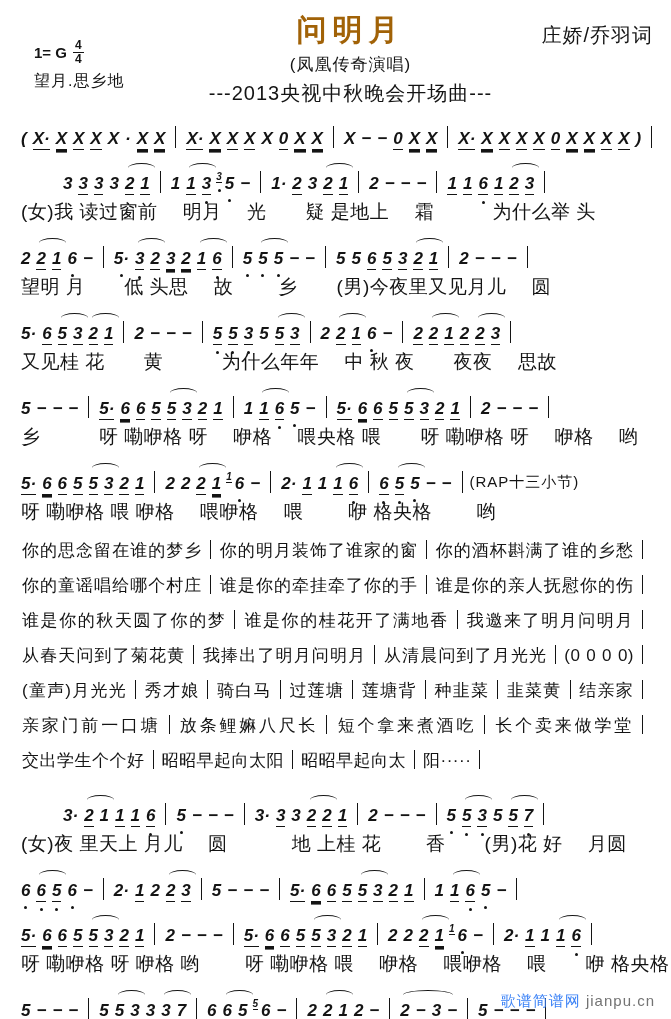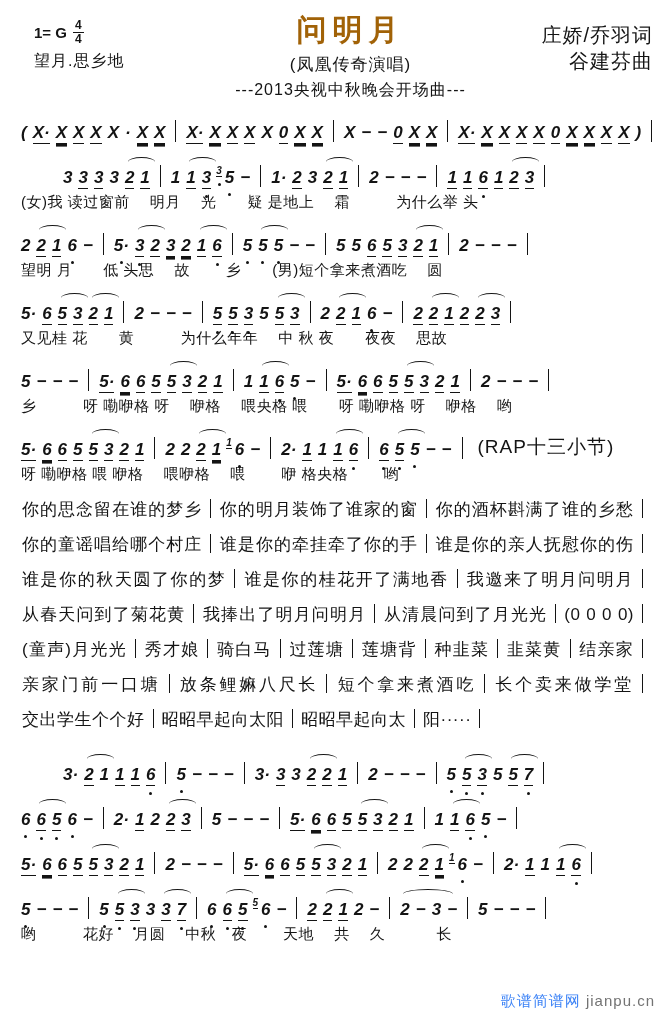--- a/index.html
+++ b/index.html
@@ -4,50 +4,50 @@
 <style>
   html,body{margin:0;padding:0;}
   body{
     width:671px;height:1019px;background:#ffffff;color:#141414;
     font-family:"Liberation Sans",sans-serif;position:relative;overflow:hidden;
   }
   .page{position:absolute;inset:0;padding:10px 16px 0 16px;box-sizing:border-box;}
 
   
   .header{display:grid;grid-template-columns:180px 1fr 150px;align-items:start;margin-bottom:6px;}
-  .hdr-left{padding-left:18px;padding-top:10px;font-size:15px;}
+  .hdr-left{padding-left:18px;padding-top:10px;font-size:15px;margin-top:20px;}
   .keysig-row{display:flex;align-items:center;gap:4px;font-size:15px;font-weight:700;}
   .ts{display:inline-flex;flex-direction:column;align-items:center;line-height:11px;font-size:12px;font-weight:700;margin-left:2px;}
   .ts .tsn{border-bottom:1px solid #141414;padding:0 2px 1px 2px;font-style:normal;}
   .ts .tsd{padding-top:1px;font-style:normal;}
   .mood{margin-top:6px;font-size:16px;letter-spacing:1px;}
   .hdr-center{text-align:center;}
   .title{font-size:30px;font-weight:700;letter-spacing:6px;}
   .performer{font-size:17px;margin-top:2px;letter-spacing:1px;}
-  .occasion{font-size:16px;margin-top:4px;letter-spacing:1px;}
+  .occasion{font-size:20px;margin-top:4px;letter-spacing:1px;}
   .hdr-right{text-align:right;font-size:20px;line-height:26px;padding-top:12px;padding-right:2px;letter-spacing:1px;}
 
   
   .score{padding:0 2px;}
   .system{margin-bottom:8px;}
   .system.indent .notes-row{padding-left:42px;}
   .notes-row{white-space:nowrap;padding-top:13px;position:relative;line-height:20px;}
   .note{display:inline-block;position:relative;margin:0 3px;font-size:17px;font-weight:700;font-style:italic;line-height:20px;}
   .note b{font-weight:700;}
   .u1{border-bottom:1.6px solid #141414;}
   .u2{border-bottom:1.6px solid #141414;box-shadow:0 2.6px 0 0 #141414;}
   .db{position:absolute;left:50%;margin-left:-1.5px;bottom:-8px;width:3px;height:3px;border-radius:50%;background:#141414;}
   .u1 .db{bottom:-10px;}
   .arc{position:absolute;left:3px;top:-11px;height:9px;border-top:1.6px solid #141414;border-radius:50%;}
   .w1{width:27px;} .w2{width:50px;}
   .grace{font-size:10px;line-height:10px;vertical-align:9px;margin:0 0 0 2px;}
   .grace.u1{border-bottom-width:1px;}
   .bar{display:inline-block;width:1px;height:22px;background:#141414;margin:0 7px;vertical-align:-4px;}
-  .suffix{font-style:normal;font-weight:400;font-size:19px;margin-left:8px;letter-spacing:1px;vertical-align:2px;}
-  .lyrics{font-size:15px;margin:4px 0 0 3px;white-space:pre;letter-spacing:0.5px;}
+  .suffix{font-style:normal;font-weight:400;font-size:15px;letter-spacing:1px;vertical-align:2px;}
+  .lyrics{font-size:19px;margin:4px 0 0 3px;white-space:pre;letter-spacing:0.5px;}
 
   
   .rap{margin:6px 4px 12px 6px;font-size:17px;line-height:35px;text-align:justify;letter-spacing:0.5px;}
   .rap-sep{display:inline-block;width:1px;height:19px;background:#141414;margin:0 8px;vertical-align:-3px;}
   .rap-phrase{white-space:nowrap;}
 
   
   .watermark{position:absolute;right:16px;bottom:8px;font-size:15px;letter-spacing:1px;}
 </style>
 </head>
@@ -66,61 +66,62 @@
       </div>
       <div class="mood">望月.思乡地</div>
     </div>
     <div class="hdr-center">
       <div class="title" id="songTitle" style="color: #a16207;">问明月</div>
       <div class="performer">(凤凰传奇演唱)</div>
       <div class="occasion">---2013央视中秋晚会开场曲---</div>
     </div>
     <div class="hdr-right">
       <div>庄娇/乔羽词</div>
-      <div>谷建芬曲</div>
     </div>
   </div>
 
   <div class="score" id="scoreTop">
       <div class="system">
         <div class="notes-row"><span class="note"><b>(</b></span><span class="note u1"><b>X·</b></span><span class="note u2"><b>X</b></span><span class="note u1"><b>X</b></span><span class="note u1"><b>X</b></span><span class="note"><b>X</b></span><span class="note"><b>·</b></span><span class="note u2"><b>X</b></span><span class="note u2"><b>X</b></span><span class="bar"></span><span class="note u1"><b>X·</b></span><span class="note u2"><b>X</b></span><span class="note u1"><b>X</b></span><span class="note u1"><b>X</b></span><span class="note"><b>X</b></span><span class="note u1"><b>0</b></span><span class="note u2"><b>X</b></span><span class="note u2"><b>X</b></span><span class="bar"></span><span class="note"><b>X</b></span><span class="note"><b>−</b></span><span class="note"><b>−</b></span><span class="note u1"><b>0</b></span><span class="note u2"><b>X</b></span><span class="note u2"><b>X</b></span><span class="bar"></span><span class="note u1"><b>X·</b></span><span class="note u2"><b>X</b></span><span class="note u1"><b>X</b></span><span class="note u1"><b>X</b></span><span class="note u1"><b>X</b></span><span class="note u1"><b>0</b></span><span class="note u2"><b>X</b></span><span class="note u2"><b>X</b></span><span class="note u1"><b>X</b></span><span class="note u1"><b>X</b></span><span class="note"><b>)</b></span><span class="bar"></span></div>
       </div>
       <div class="system indent">
         <div class="notes-row"><span class="note"><b>3</b></span><span class="note u1"><b>3</b></span><span class="note u1"><b>3</b></span><span class="note"><b>3</b></span><span class="note u1"><b>2</b><i class="arc w1"></i></span><span class="note u1"><b>1</b></span><span class="bar"></span><span class="note"><b>1</b></span><span class="note u1"><b>1</b><i class="arc w1"></i></span><span class="note u1"><b>3</b><i class="db"></i></span><span class="note u1 grace"><b>3</b><i class="db"></i></span><span class="note"><b>5</b><i class="db"></i></span><span class="note"><b>−</b></span><span class="bar"></span><span class="note"><b>1·</b></span><span class="note u1"><b>2</b></span><span class="note"><b>3</b></span><span class="note u1"><b>2</b><i class="arc w1"></i></span><span class="note u1"><b>1</b></span><span class="bar"></span><span class="note"><b>2</b></span><span class="note"><b>−</b></span><span class="note"><b>−</b></span><span class="note"><b>−</b></span><span class="bar"></span><span class="note u1"><b>1</b></span><span class="note u1"><b>1</b></span><span class="note u1"><b>6</b><i class="db"></i></span><span class="note u1"><b>1</b></span><span class="note u1"><b>2</b><i class="arc w1"></i></span><span class="note u1"><b>3</b></span><span class="bar"></span></div>
         <div class="lyrics">(女)我 读过窗前　 明月　 光　　疑 是地上　 霜　　　为什么举 头</div>
       </div>
       <div class="system">
         <div class="notes-row"><span class="note"><b>2</b></span><span class="note u1"><b>2</b><i class="arc w1"></i></span><span class="note u1"><b>1</b></span><span class="note"><b>6</b><i class="db"></i></span><span class="note"><b>−</b></span><span class="bar"></span><span class="note"><b>5·</b><i class="db"></i></span><span class="note u1"><b>3</b><i class="db"></i><i class="arc w1"></i></span><span class="note u1"><b>2</b></span><span class="note u2"><b>3</b></span><span class="note u2"><b>2</b></span><span class="note u1"><b>1</b><i class="arc w1"></i></span><span class="note u1"><b>6</b><i class="db"></i></span><span class="bar"></span><span class="note"><b>5</b><i class="db"></i></span><span class="note"><b>5</b><i class="db"></i><i class="arc w1"></i></span><span class="note"><b>5</b><i class="db"></i></span><span class="note"><b>−</b></span><span class="note"><b>−</b></span><span class="bar"></span><span class="note"><b>5</b></span><span class="note"><b>5</b></span><span class="note u1"><b>6</b></span><span class="note u1"><b>5</b></span><span class="note u1"><b>3</b></span><span class="note u1"><b>2</b><i class="arc w1"></i></span><span class="note u1"><b>1</b></span><span class="bar"></span><span class="note"><b>2</b></span><span class="note"><b>−</b></span><span class="note"><b>−</b></span><span class="note"><b>−</b></span><span class="bar"></span></div>
-        <div class="lyrics">望明 月　　低 头思　 故　　 乡　　(男)短个拿来煮酒吃　 圆</div>
+        <div class="lyrics">望明 月　　低 头思　 故　　 乡　　(男)今夜里又见月儿　 圆</div>
       </div>
       <div class="system">
         <div class="notes-row"><span class="note"><b>5·</b></span><span class="note u1"><b>6</b></span><span class="note u1"><b>5</b><i class="arc w1"></i></span><span class="note u1"><b>3</b></span><span class="note u1"><b>2</b><i class="arc w1"></i></span><span class="note u1"><b>1</b></span><span class="bar"></span><span class="note"><b>2</b></span><span class="note"><b>−</b></span><span class="note"><b>−</b></span><span class="note"><b>−</b></span><span class="bar"></span><span class="note u1"><b>5</b><i class="db"></i></span><span class="note u1"><b>5</b><i class="db"></i></span><span class="note u1"><b>3</b><i class="db"></i></span><span class="note"><b>5</b></span><span class="note u1"><b>5</b><i class="arc w1"></i></span><span class="note u1"><b>3</b></span><span class="bar"></span><span class="note"><b>2</b></span><span class="note u1"><b>2</b><i class="arc w1"></i></span><span class="note u1"><b>1</b></span><span class="note"><b>6</b><i class="db"></i></span><span class="note"><b>−</b></span><span class="bar"></span><span class="note u1"><b>2</b></span><span class="note u1"><b>2</b><i class="arc w1"></i></span><span class="note u1"><b>1</b></span><span class="note u1"><b>2</b></span><span class="note u1"><b>2</b><i class="arc w1"></i></span><span class="note u1"><b>3</b></span><span class="bar"></span></div>
         <div class="lyrics">又见桂 花　　黄　　　为什么年年　 中 秋 夜　　夜夜　 思故</div>
       </div>
       <div class="system">
         <div class="notes-row"><span class="note"><b>5</b></span><span class="note"><b>−</b></span><span class="note"><b>−</b></span><span class="note"><b>−</b></span><span class="bar"></span><span class="note u1"><b>5·</b></span><span class="note u2"><b>6</b></span><span class="note u1"><b>6</b></span><span class="note u1"><b>5</b></span><span class="note u1"><b>5</b><i class="arc w1"></i></span><span class="note u1"><b>3</b></span><span class="note u1"><b>2</b></span><span class="note u1"><b>1</b></span><span class="bar"></span><span class="note"><b>1</b></span><span class="note u1"><b>1</b><i class="arc w1"></i></span><span class="note u1"><b>6</b><i class="db"></i></span><span class="note"><b>5</b><i class="db"></i></span><span class="note"><b>−</b></span><span class="bar"></span><span class="note u1"><b>5·</b></span><span class="note u2"><b>6</b></span><span class="note u1"><b>6</b></span><span class="note u1"><b>5</b></span><span class="note u1"><b>5</b><i class="arc w1"></i></span><span class="note u1"><b>3</b></span><span class="note u1"><b>2</b></span><span class="note u1"><b>1</b></span><span class="bar"></span><span class="note"><b>2</b></span><span class="note"><b>−</b></span><span class="note"><b>−</b></span><span class="note"><b>−</b></span><span class="bar"></span></div>
         <div class="lyrics">乡　　　呀 嘞咿格 呀　 咿格　 喂央格 喂　　呀 嘞咿格 呀　 咿格　 哟</div>
       </div>
       <div class="system">
         <div class="notes-row"><span class="note u1"><b>5·</b></span><span class="note u2"><b>6</b></span><span class="note u1"><b>6</b></span><span class="note u1"><b>5</b></span><span class="note u1"><b>5</b><i class="arc w1"></i></span><span class="note u1"><b>3</b></span><span class="note u1"><b>2</b></span><span class="note u1"><b>1</b></span><span class="bar"></span><span class="note"><b>2</b></span><span class="note"><b>2</b></span><span class="note u1"><b>2</b><i class="arc w1"></i></span><span class="note u2"><b>1</b></span><span class="note u1 grace"><b>1</b></span><span class="note"><b>6</b><i class="db"></i></span><span class="note"><b>−</b></span><span class="bar"></span><span class="note"><b>2·</b></span><span class="note u1"><b>1</b></span><span class="note"><b>1</b></span><span class="note u1"><b>1</b><i class="arc w1"></i></span><span class="note u1"><b>6</b><i class="db"></i></span><span class="bar"></span><span class="note u1"><b>6</b><i class="db"></i></span><span class="note u1"><b>5</b><i class="db"></i><i class="arc w1"></i></span><span class="note"><b>5</b><i class="db"></i></span><span class="note"><b>−</b></span><span class="note"><b>−</b></span><span class="bar"></span><span class="suffix">(RAP十三小节)</span></div>
         <div class="lyrics">呀 嘞咿格 喂 咿格　 喂咿格　 喂　　 咿 格央格　　 哟</div>
       </div>
     </div>
 
   <div class="rap" id="rapBlock"><span class="rap-phrase">你的思念留在谁的梦乡</span><span class="rap-sep"></span><span class="rap-phrase">你的明月装饰了谁家的窗</span><span class="rap-sep"></span><span class="rap-phrase">你的酒杯斟满了谁的乡愁</span><span class="rap-sep"></span><span class="rap-phrase">你的童谣唱给哪个村庄</span><span class="rap-sep"></span><span class="rap-phrase">谁是你的牵挂牵了你的手</span><span class="rap-sep"></span><span class="rap-phrase">谁是你的亲人抚慰你的伤</span><span class="rap-sep"></span><span class="rap-phrase">谁是你的秋天圆了你的梦</span><span class="rap-sep"></span><span class="rap-phrase">谁是你的桂花开了满地香</span><span class="rap-sep"></span><span class="rap-phrase">我邀来了明月问明月</span><span class="rap-sep"></span><span class="rap-phrase">从春天问到了菊花黄</span><span class="rap-sep"></span><span class="rap-phrase">我捧出了明月问明月</span><span class="rap-sep"></span><span class="rap-phrase">从清晨问到了月光光</span><span class="rap-sep"></span><span class="rap-phrase">(0 0 0 0)</span><span class="rap-sep"></span><span class="rap-phrase">(童声)月光光</span><span class="rap-sep"></span><span class="rap-phrase">秀才娘</span><span class="rap-sep"></span><span class="rap-phrase">骑白马</span><span class="rap-sep"></span><span class="rap-phrase">过莲塘</span><span class="rap-sep"></span><span class="rap-phrase">莲塘背</span><span class="rap-sep"></span><span class="rap-phrase">种韭菜</span><span class="rap-sep"></span><span class="rap-phrase">韭菜黄</span><span class="rap-sep"></span><span class="rap-phrase">结亲家</span><span class="rap-sep"></span><span class="rap-phrase">亲家门前一口塘</span><span class="rap-sep"></span><span class="rap-phrase">放条鲤嫲八尺长</span><span class="rap-sep"></span><span class="rap-phrase">短个拿来煮酒吃</span><span class="rap-sep"></span><span class="rap-phrase">长个卖来做学堂</span><span class="rap-sep"></span><span class="rap-phrase">交出学生个个好</span><span class="rap-sep"></span><span class="rap-phrase">昭昭早起向太阳</span><span class="rap-sep"></span><span class="rap-phrase">昭昭早起向太</span><span class="rap-sep"></span><span class="rap-phrase">阳·····</span><span class="rap-sep"></span></div>
 
   <div class="score" id="scoreBottom">
       <div class="system indent">
         <div class="notes-row"><span class="note"><b>3·</b></span><span class="note u1"><b>2</b><i class="arc w1"></i></span><span class="note"><b>1</b></span><span class="note u1"><b>1</b></span><span class="note u1"><b>1</b></span><span class="note u1"><b>6</b><i class="db"></i></span><span class="bar"></span><span class="note"><b>5</b><i class="db"></i></span><span class="note"><b>−</b></span><span class="note"><b>−</b></span><span class="note"><b>−</b></span><span class="bar"></span><span class="note"><b>3·</b></span><span class="note u1"><b>3</b></span><span class="note"><b>3</b></span><span class="note u1"><b>2</b><i class="arc w1"></i></span><span class="note u1"><b>2</b></span><span class="note u1"><b>1</b></span><span class="bar"></span><span class="note"><b>2</b></span><span class="note"><b>−</b></span><span class="note"><b>−</b></span><span class="note"><b>−</b></span><span class="bar"></span><span class="note"><b>5</b><i class="db"></i></span><span class="note u1"><b>5</b><i class="db"></i><i class="arc w1"></i></span><span class="note u1"><b>3</b><i class="db"></i></span><span class="note"><b>5</b></span><span class="note u1"><b>5</b><i class="arc w1"></i></span><span class="note u1"><b>7</b><i class="db"></i></span><span class="bar"></span></div>
+        <div class="lyrics">(女)夜 里天上 月儿　 圆　　　 地 上桂 花　　 香　　(男)花 好　 月圆</div>
       </div>
       <div class="system">
         <div class="notes-row"><span class="note"><b>6</b><i class="db"></i></span><span class="note u1"><b>6</b><i class="db"></i><i class="arc w1"></i></span><span class="note u1"><b>5</b><i class="db"></i></span><span class="note"><b>6</b><i class="db"></i></span><span class="note"><b>−</b></span><span class="bar"></span><span class="note"><b>2·</b></span><span class="note u1"><b>1</b></span><span class="note"><b>2</b></span><span class="note u1"><b>2</b><i class="arc w1"></i></span><span class="note u1"><b>3</b></span><span class="bar"></span><span class="note"><b>5</b></span><span class="note"><b>−</b></span><span class="note"><b>−</b></span><span class="note"><b>−</b></span><span class="bar"></span><span class="note u1"><b>5·</b></span><span class="note u2"><b>6</b></span><span class="note u1"><b>6</b></span><span class="note u1"><b>5</b></span><span class="note u1"><b>5</b><i class="arc w1"></i></span><span class="note u1"><b>3</b></span><span class="note u1"><b>2</b></span><span class="note u1"><b>1</b></span><span class="bar"></span><span class="note"><b>1</b></span><span class="note u1"><b>1</b><i class="arc w1"></i></span><span class="note u1"><b>6</b><i class="db"></i></span><span class="note"><b>5</b><i class="db"></i></span><span class="note"><b>−</b></span><span class="bar"></span></div>
       </div>
       <div class="system">
         <div class="notes-row"><span class="note u1"><b>5·</b></span><span class="note u2"><b>6</b></span><span class="note u1"><b>6</b></span><span class="note u1"><b>5</b></span><span class="note u1"><b>5</b><i class="arc w1"></i></span><span class="note u1"><b>3</b></span><span class="note u1"><b>2</b></span><span class="note u1"><b>1</b></span><span class="bar"></span><span class="note"><b>2</b></span><span class="note"><b>−</b></span><span class="note"><b>−</b></span><span class="note"><b>−</b></span><span class="bar"></span><span class="note u1"><b>5·</b></span><span class="note u2"><b>6</b></span><span class="note u1"><b>6</b></span><span class="note u1"><b>5</b></span><span class="note u1"><b>5</b><i class="arc w1"></i></span><span class="note u1"><b>3</b></span><span class="note u1"><b>2</b></span><span class="note u1"><b>1</b></span><span class="bar"></span><span class="note"><b>2</b></span><span class="note"><b>2</b></span><span class="note u1"><b>2</b><i class="arc w1"></i></span><span class="note u2"><b>1</b></span><span class="note u1 grace"><b>1</b></span><span class="note"><b>6</b><i class="db"></i></span><span class="note"><b>−</b></span><span class="bar"></span><span class="note"><b>2·</b></span><span class="note u1"><b>1</b></span><span class="note"><b>1</b></span><span class="note u1"><b>1</b><i class="arc w1"></i></span><span class="note u1"><b>6</b><i class="db"></i></span><span class="bar"></span></div>
+        <div class="lyrics">呀 嘞咿格 呀 咿格 哟　　 呀 嘞咿格 喂　 咿格　 喂咿格　 喂　　咿 格央格</div>
       </div>
       <div class="system">
         <div class="notes-row"><span class="note"><b>5</b><i class="db"></i></span><span class="note"><b>−</b></span><span class="note"><b>−</b></span><span class="note"><b>−</b></span><span class="bar"></span><span class="note"><b>5</b><i class="db"></i></span><span class="note u1"><b>5</b><i class="db"></i><i class="arc w1"></i></span><span class="note u1"><b>3</b><i class="db"></i></span><span class="note"><b>3</b></span><span class="note u1"><b>3</b><i class="arc w1"></i></span><span class="note u1"><b>7</b><i class="db"></i></span><span class="bar"></span><span class="note"><b>6</b><i class="db"></i></span><span class="note u1"><b>6</b><i class="db"></i><i class="arc w1"></i></span><span class="note u1"><b>5</b><i class="db"></i></span><span class="note u1 grace"><b>5</b></span><span class="note"><b>6</b><i class="db"></i></span><span class="note"><b>−</b></span><span class="bar"></span><span class="note u1"><b>2</b></span><span class="note u1"><b>2</b><i class="arc w1"></i></span><span class="note u1"><b>1</b></span><span class="note"><b>2</b></span><span class="note"><b>−</b></span><span class="bar"></span><span class="note"><b>2</b><i class="arc w2"></i></span><span class="note"><b>−</b></span><span class="note"><b>3</b></span><span class="note"><b>−</b></span><span class="bar"></span><span class="note"><b>5</b></span><span class="note"><b>−</b></span><span class="note"><b>−</b></span><span class="note"><b>−</b></span><span class="bar"></span></div>
         <div class="lyrics">哟　　　花好　 月圆　 中秋　夜　　 天地　 共　 久　　　 长</div>
       </div>
     </div>
 
   <div class="watermark">
     <span id="wmSite" style="color: #3b82f6;">歌谱简谱网</span>
     <span id="wmDomain" style="color: #737373;">jianpu.cn</span>

